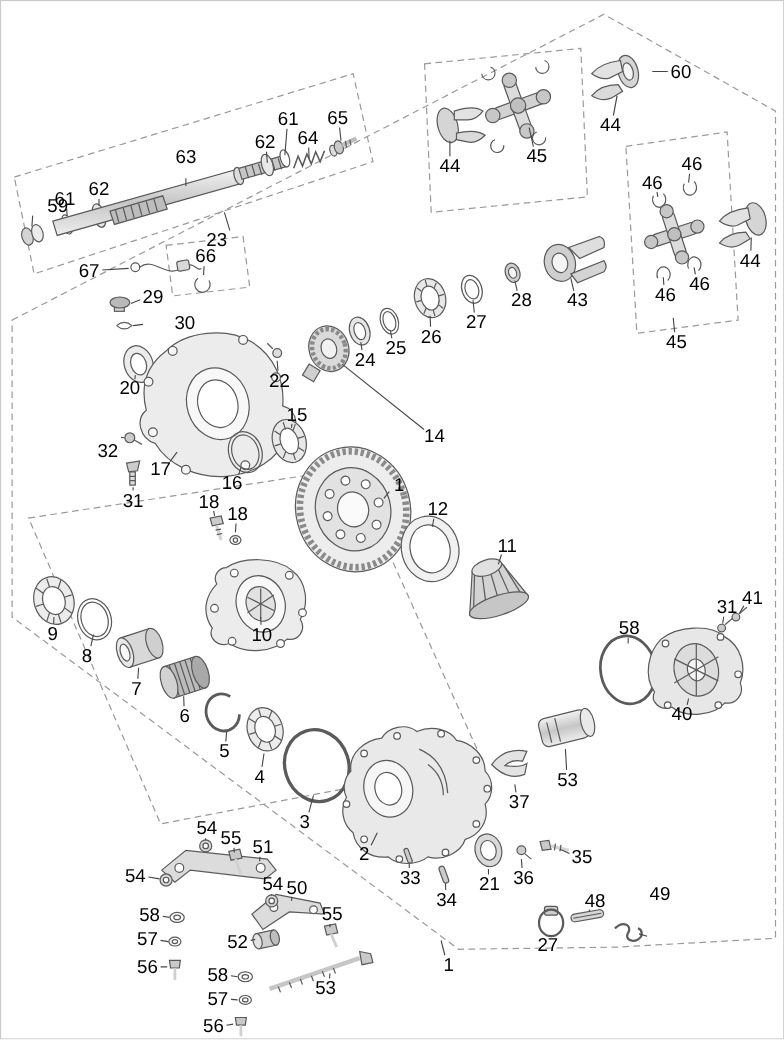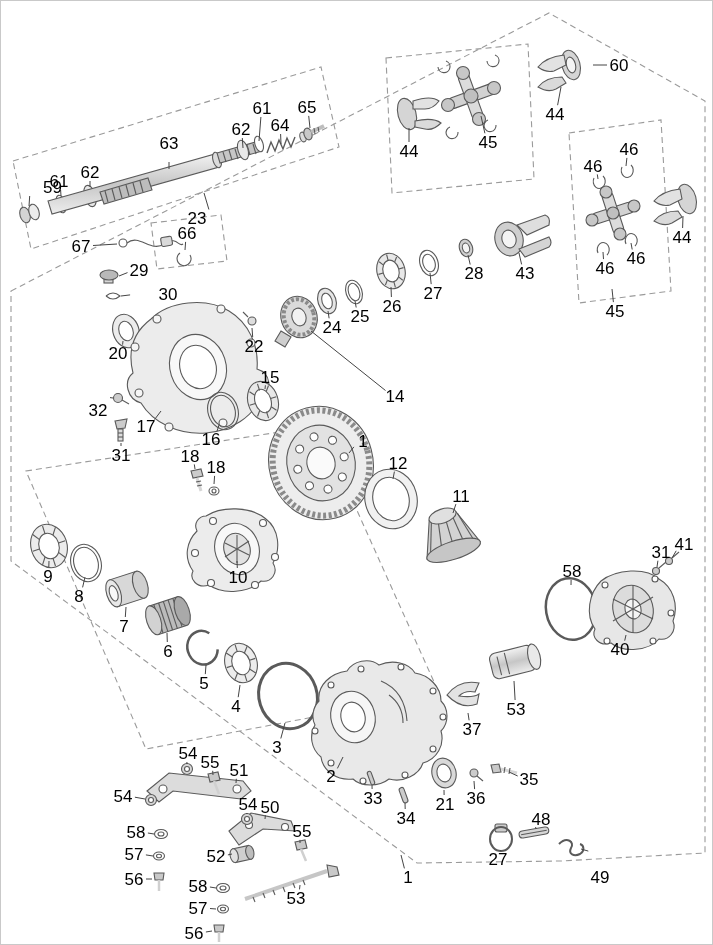--- a/index.html
+++ b/index.html
@@ -620,21 +620,21 @@
       <div class="callout" style="left: 471px; top: 728px;">37</div>
       <div class="callout" style="left: 330px; top: 775px;">2</div>
       <div class="callout" style="left: 372px; top: 797px;">33</div>
       <div class="callout" style="left: 405px; top: 817px;">34</div>
       <div class="callout" style="left: 444px; top: 803px;">21</div>
       <div class="callout" style="left: 475px; top: 797px;">36</div>
       <div class="callout" style="left: 528px; top: 778px;">35</div>
       <div class="callout" style="left: 407px; top: 876px;">1</div>
       <div class="callout" style="left: 497px; top: 858px;">27</div>
       <div class="callout" style="left: 540px; top: 818px;">48</div>
-      <div class="callout" style="left: 599px; top: 876px; text-align: center;">49</div>
+      <div class="callout" style="left: 599px; top: 812px; text-align: center;">49</div>
       <div class="callout" style="left: 187px; top: 752px;">54</div>
       <div class="callout" style="left: 209px; top: 761px;">55</div>
       <div class="callout" style="left: 238px; top: 769px;">51</div>
       <div class="callout" style="left: 122px; top: 795px;">54</div>
       <div class="callout" style="left: 247px; top: 803px;">54</div>
       <div class="callout" style="left: 269px; top: 806px;">50</div>
       <div class="callout" style="left: 301px; top: 830px;">55</div>
       <div class="callout" style="left: 135px; top: 831px;">58</div>
       <div class="callout" style="left: 133px; top: 853px;">57</div>
       <div class="callout" style="left: 215px; top: 855px;">52</div>

